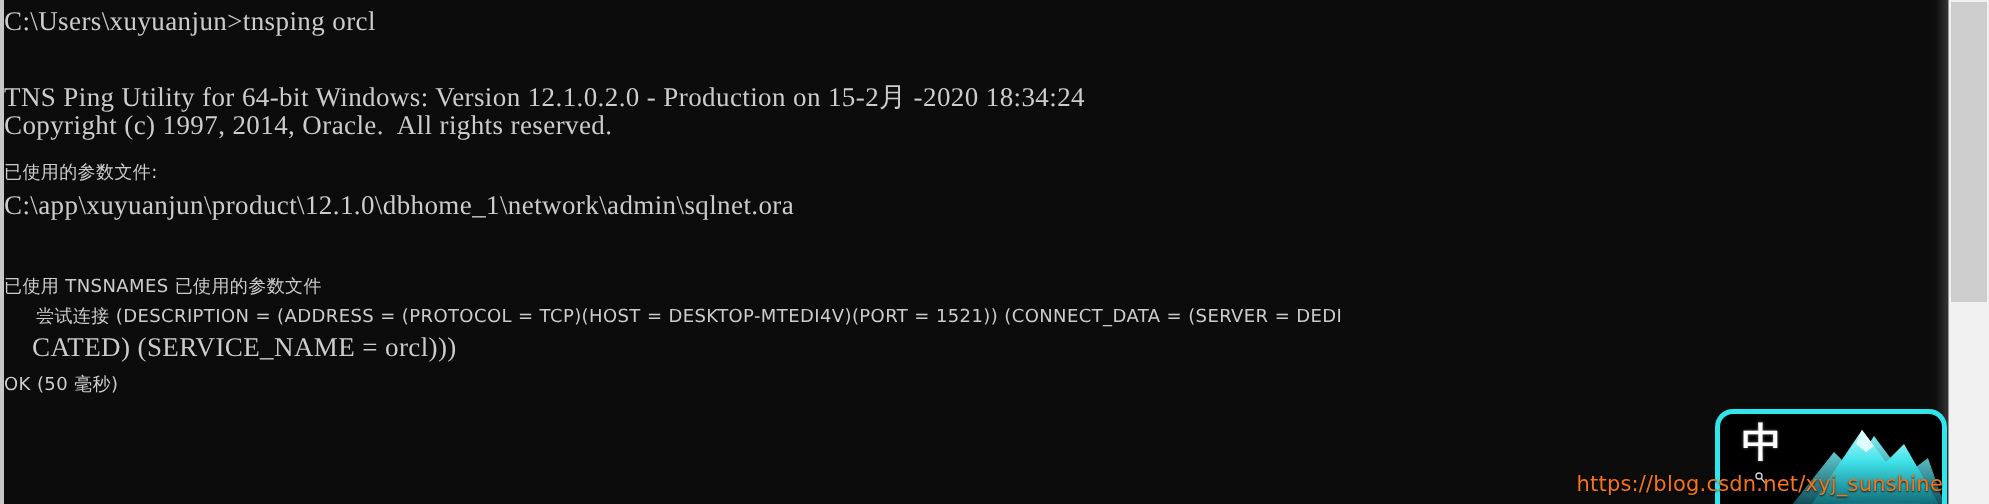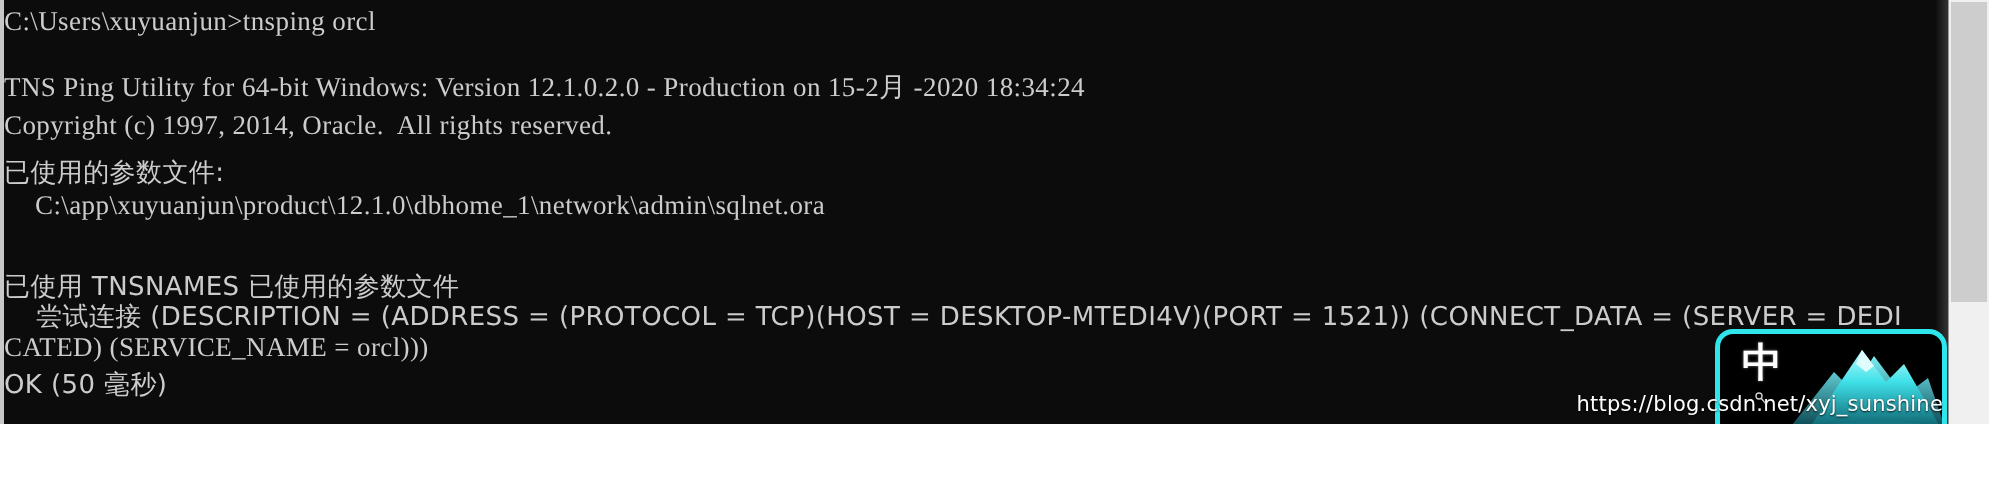--- a/index.html
+++ b/index.html
@@ -10,21 +10,21 @@
   body {
     width: 1989px;
     height: 504px;
     overflow: hidden;
     font-family: "Liberation Serif", "DejaVu Serif", serif;
   }
 
   #app {
     position: relative;
     width: 1989px;
-    height: 424px;
+    height: 504px;
     background: #0c0c0c;
     overflow: hidden;
   }
 
   
   .window-left-edge {
     position: absolute;
     left: 0;
     top: 0;
     width: 4px;
@@ -53,21 +53,21 @@
     color: #cccccc;
     font-family: "Liberation Serif", "DejaVu Serif", serif;
     font-size: 27px;
     line-height: 30px;
     letter-spacing: 0.4px;
     text-rendering: geometricPrecision;
   }
 
   .console-line.cjk {
     font-family: "DejaVu Sans", "Liberation Sans", sans-serif;
-    font-size: 26px;
+    font-size: 18px;
   }
 
   
   .scrollbar {
     position: absolute;
     right: 0;
     top: 0;
     width: 40px;
     height: 504px;
     background: #f0f0f0;
@@ -138,43 +138,43 @@
     width: 14px;
     height: 14px;
   }
 
   .watermark {
     position: absolute;
     right: 46px;
     bottom: 8px;
     font-family: "DejaVu Sans", "Liberation Sans", sans-serif;
     font-size: 21px;
-    color: #ffffff;
+    color: #f97316;
     text-shadow: 0 1px 2px rgba(0,0,0,0.85);
     white-space: nowrap;
     z-index: 9;
     letter-spacing: 0.2px;
   }
 </style>
 </head>
 <body>
 
 <div id="app">
 
   <div class="window-left-edge"></div>
 
   <div class="console">
       <div class="console-line" style="top: 6px;">C:\Users\xuyuanjun&gt;tnsping orcl</div>
-      <div class="console-line" style="top: 72px;">TNS Ping Utility for 64-bit Windows: Version 12.1.0.2.0 - Production on 15-2月 -2020 18:34:24</div>
+      <div class="console-line" style="top: 82px;">TNS Ping Utility for 64-bit Windows: Version 12.1.0.2.0 - Production on 15-2月 -2020 18:34:24</div>
       <div class="console-line" style="top: 110px;">Copyright (c) 1997, 2014, Oracle.  All rights reserved.</div>
       <div class="console-line cjk" style="top: 158px;">已使用的参数文件:</div>
-      <div class="console-line" style="top: 190px; padding-left: 31px;">C:\app\xuyuanjun\product\12.1.0\dbhome_1\network\admin\sqlnet.ora</div>
+      <div class="console-line" style="top: 190px;">C:\app\xuyuanjun\product\12.1.0\dbhome_1\network\admin\sqlnet.ora</div>
       <div class="console-line cjk" style="top: 272px;">已使用 TNSNAMES 已使用的参数文件</div>
       <div class="console-line cjk" style="top: 302px; margin-left: 32px;">尝试连接 (DESCRIPTION = (ADDRESS = (PROTOCOL = TCP)(HOST = DESKTOP-MTEDI4V)(PORT = 1521)) (CONNECT_DATA = (SERVER = DEDI</div>
-      <div class="console-line" style="top: 332px;">CATED) (SERVICE_NAME = orcl)))</div>
+      <div class="console-line" style="top: 332px; margin-left: 28px;">CATED) (SERVICE_NAME = orcl)))</div>
       <div class="console-line cjk" style="top: 370px;">OK (50 毫秒)</div>
     </div>
 
   <div class="scrollbar">
     <div class="scrollbar-shadow-left"></div>
     <div class="scrollbar-track">
       <div class="scrollbar-thumb" style="top: 2px; height: 300px;"></div>
     </div>
   </div>
 

